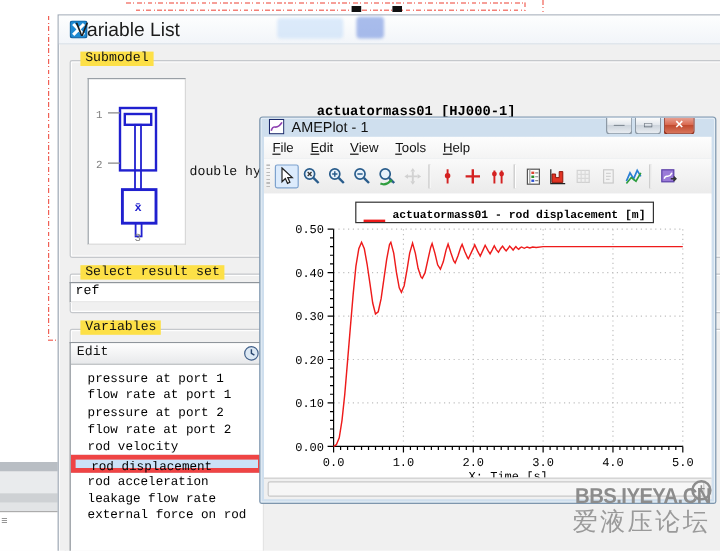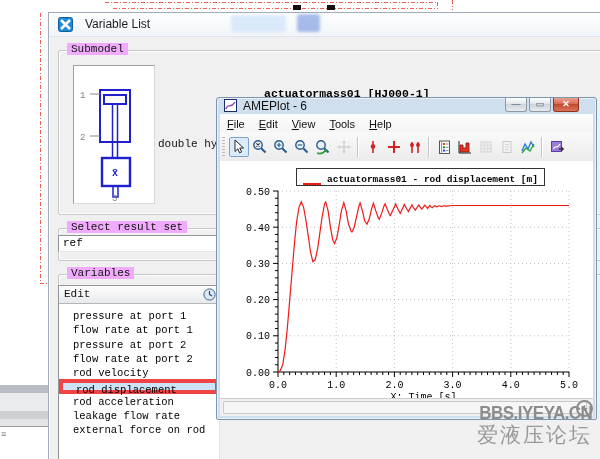--- a/index.html
+++ b/index.html
@@ -15,26 +15,26 @@
   .handle{width:8px;height:5px;background:#111;}
 
   
   #fragment div{position:absolute;}
 
   
   #vl-window{left:48px;top:12px;width:552px;height:447px;
     border:1px solid #a3adb9;background:#f0f0f0;box-shadow:0 0 0 1px rgba(255,255,255,.7) inset;}
   #vl-titlebar{position:absolute;left:0;top:0;right:0;height:23px;
     background:linear-gradient(#fdfefe,#f2f5f9);border-bottom:1px solid #dde3ea;}
-  #vl-titlebar .title{position:absolute;left:36px;top:4px;font-size:12px;color:#1c1c1c;}
+  #vl-titlebar .title{position:absolute;left:14px;top:4px;font-size:16px;color:#1c1c1c;}
   .ghost{position:absolute;filter:blur(1.5px);border-radius:3px;}
   #vl-body{position:absolute;left:0;top:24px;right:0;bottom:0;}
   .groupbox{position:absolute;border:1px solid #c5c8cc;border-radius:2px;
     box-shadow:0 0 0 1px rgba(255,255,255,.9) inset;}
-  .grouplabel{position:absolute;top:-8px;left:8px;background:#f0abfc;padding:0 4px;
+  .grouplabel{position:absolute;top:-8px;left:8px;background:#fde047;padding:0 4px;
     font-size:11px;color:#111;}
   #schematic-panel{position:absolute;background:#fff;border:1px solid #9aa0a6;
     border-right-color:#d8d8d8;border-bottom-color:#d8d8d8;}
   #submodel-desc{position:absolute;font-size:11px;color:#111;white-space:nowrap;}
   #submodel-name{position:absolute;font-size:11.5px;font-weight:bold;color:#000;white-space:nowrap;}
   #ref-field{position:absolute;background:#fff;border:1px solid #8f959b;
     border-bottom-color:#e4e4e4;border-right-color:#e4e4e4;
     font-size:11px;padding:1px 4px;color:#000;}
   #var-table{position:absolute;background:#fff;border:1px solid #8f959b;
     border-bottom-color:#e4e4e4;border-right-color:#e4e4e4;overflow:hidden;}
@@ -190,21 +190,21 @@
       </div>
     </div>
   </section>
 
   <section id="plot-window" class="abs">
     <div id="plot-titlebar">
       <svg style="position:absolute;left:7px;top:1px;" width="13" height="13" viewBox="0 0 13 13">
         <rect x="0.5" y="0.5" width="12" height="12" fill="#fff" stroke="#1b2a6b"></rect>
         <path d="M2 10 C4 3 6 11 11 3" stroke="#8c3fb0" stroke-width="1.4" fill="none"></path>
       </svg>
-      <span class="title">AMEPlot - 6</span>
+      <span class="title">AMEPlot - 1</span>
       <div class="winbtn" style="right:69px;width:22px;">
           <span class="g">—</span>
         </div>
       <div class="winbtn" style="right:45px;width:22px;">
           <span class="g">▭</span>
         </div>
       <div class="winbtn close" style="right:17px;width:26px;">
           <span class="g">✕</span>
         </div>
     </div>

